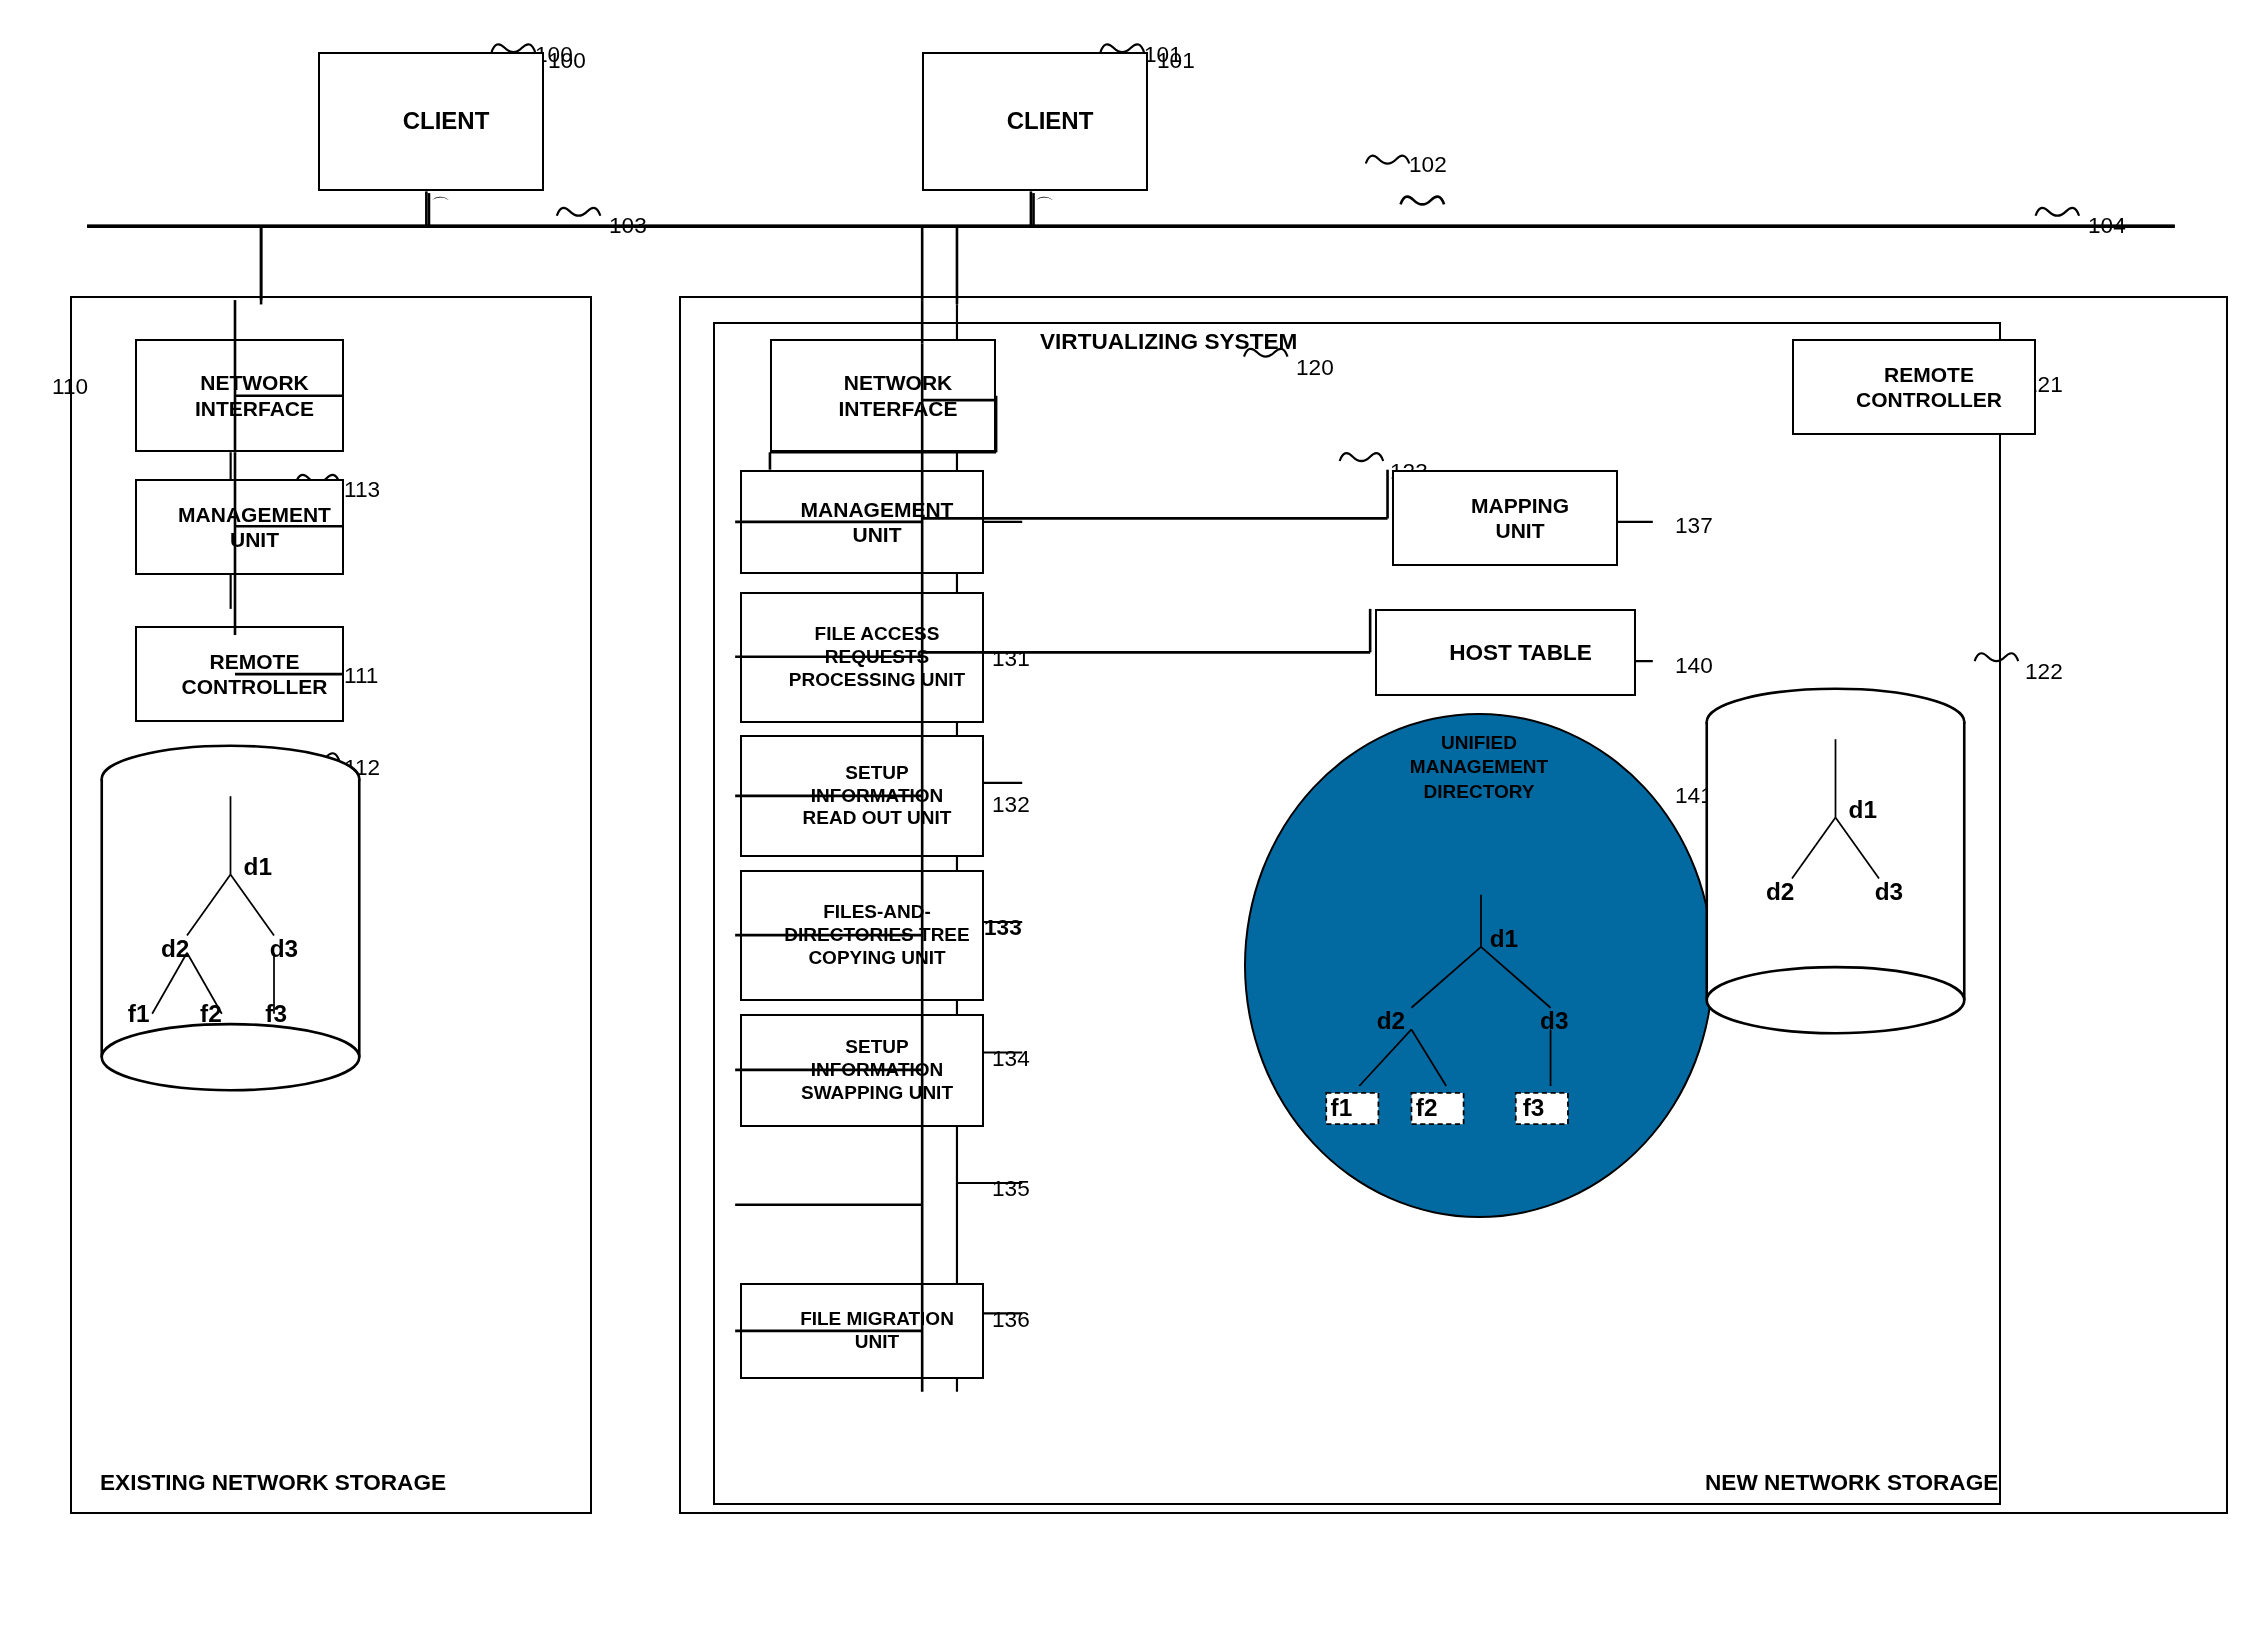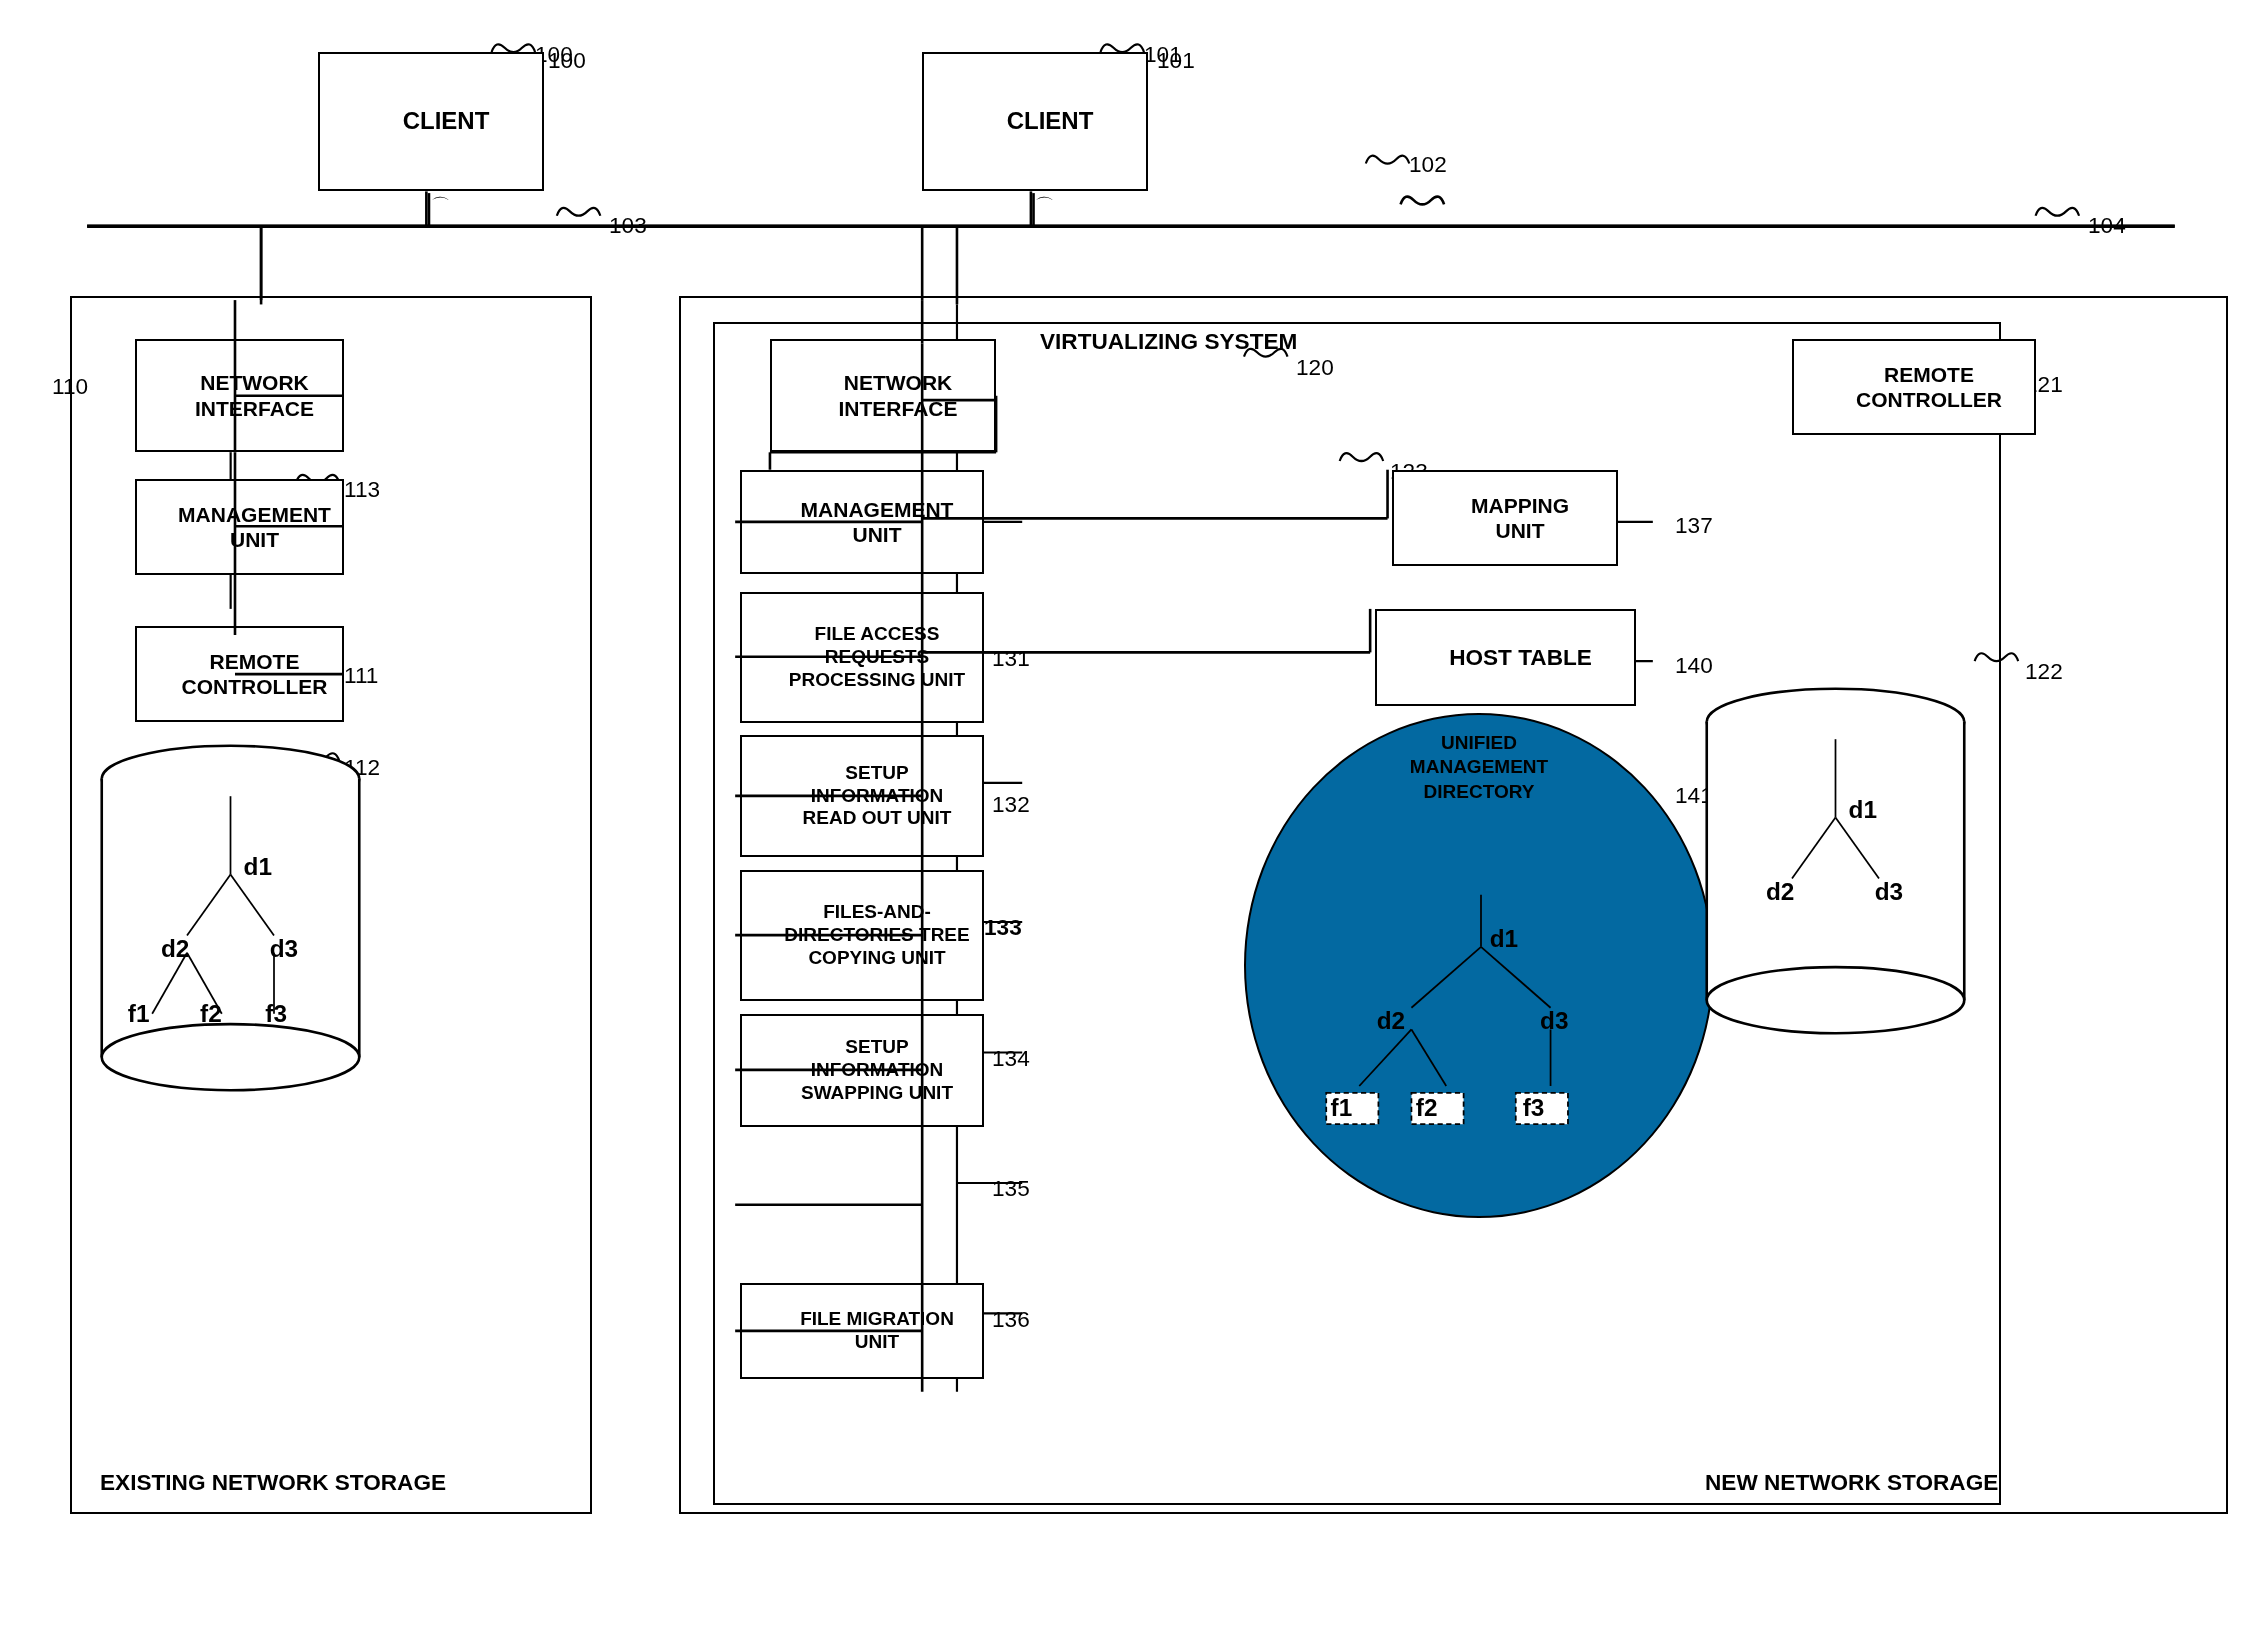--- a/index.html
+++ b/index.html
@@ -266,21 +266,21 @@
 
 
   <div class="box" style="left:740px; top:1283px; width:244px; height:96px; font-size:19px;">
     <span>FILE MIGRATION<br>UNIT</span>
   </div>
 
   <div class="box" style="left:1392px; top:470px; width:226px; height:96px; font-size:21px;">
     <span>MAPPING<br>UNIT</span>
   </div>
 
-  <div class="box" style="left:1375px; top:609px; width:261px; height:97px; font-size:22.6px; font-weight:bold;">
+  <div class="box" style="left:1375px; top:609px; width:261px; height:87px; font-size:22.6px; font-weight:bold;">
     <span>HOST TABLE</span>
   </div>
 
   <div class="ellipse-container" style="left:1244px; top:713px; width:470px; height:505px;">
     <div style="position:absolute; top:15.7px; text-align:center; font-size:19px; font-weight:bold; line-height:1.3; width:100%;">UNIFIED<br>MANAGEMENT<br>DIRECTORY</div>
 
     <svg width="348" height="313" style="position:absolute; bottom:17.4px; left:61px;" viewBox="0 0 400 360">
       <line x1="200" y1="10" x2="200" y2="70" stroke="black" stroke-width="2"></line>
       <line x1="200" y1="70" x2="120" y2="140" stroke="black" stroke-width="2"></line>
       <line x1="200" y1="70" x2="280" y2="140" stroke="black" stroke-width="2"></line>

